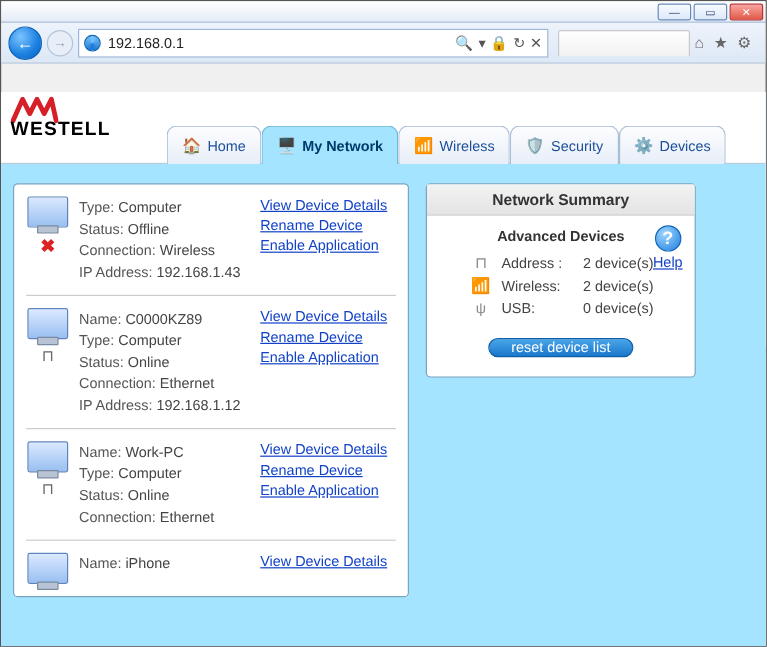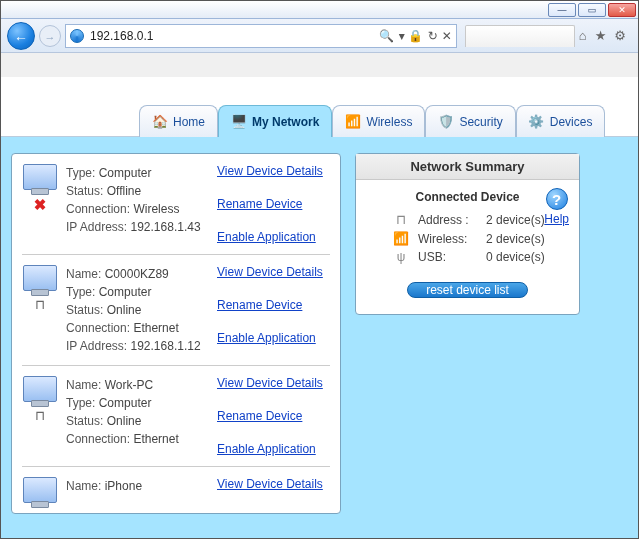--- a/index.html
+++ b/index.html
@@ -201,21 +201,21 @@
   .status-eth { color:#666; font-size:13px;}
   .status-wifi{ color:#2db1f0;font-size:13px;}
   .dev-info {
     flex:1;
     line-height:1.5;
     color:#444;
   }
   .dev-info .lbl { color:#555;}
   .dev-links {
     width:115px;
-    display:flex;flex-direction:column;gap:19px;
+    display:flex;flex-direction:column;gap:3px;
     align-items:flex-start;
   }
   .dev-links a, .help-link {
     color:#1142c8;
     text-decoration:underline;
     cursor:pointer;
     font-size:12px;
   }
   
   .summary-body {
@@ -289,20 +289,28 @@
   <div class="toolbar-icons">
     <span>⌂</span>
     <span>★</span>
     <span>⚙</span>
   </div>
 </div>
 
 <div class="page">
 
   <div class="header">
+    <div class="logo">
+      <span class="mark">
+        <svg viewBox="0 0 40 22" width="40" height="22">
+          <path d="M2 20 L10 2 L16 14 L22 2 L28 14 L34 2 L38 20" fill="none" stroke="#d61f26" stroke-width="4" stroke-linejoin="round" stroke-linecap="round"></path>
+        </svg>
+      </span>
+      <span>WESTELL</span>
+    </div>
     <div class="nav-tabs">
       <div class="nav-tab">
         <span class="tab-icon">🏠</span>
         <span>Home</span>
       </div>
       <div class="nav-tab active">
         <span class="tab-icon">🖥️</span>
         <span>My Network</span>
       </div>
       <div class="nav-tab">
@@ -393,21 +401,21 @@
         </div>
     </div>
 
     <div class="panel summary-panel">
       <div class="panel-title">Network Summary</div>
       <div class="summary-body">
         <div class="help-blk">
           <div class="help-icon">?</div>
           <a class="help-link">Help</a>
         </div>
-        <div class="summary-sub">Connected Device</div>
+        <div class="summary-sub">Advanced Devices</div>
 
         <div class="conn-row">
           <span class="ci status-eth">⊓</span>
           <span>Address :</span>
           <span>2 device(s)</span>
         </div>
         <div class="conn-row">
           <span class="ci status-wifi">📶</span>
           <span>Wireless:</span>
           <span>2 device(s)</span>

